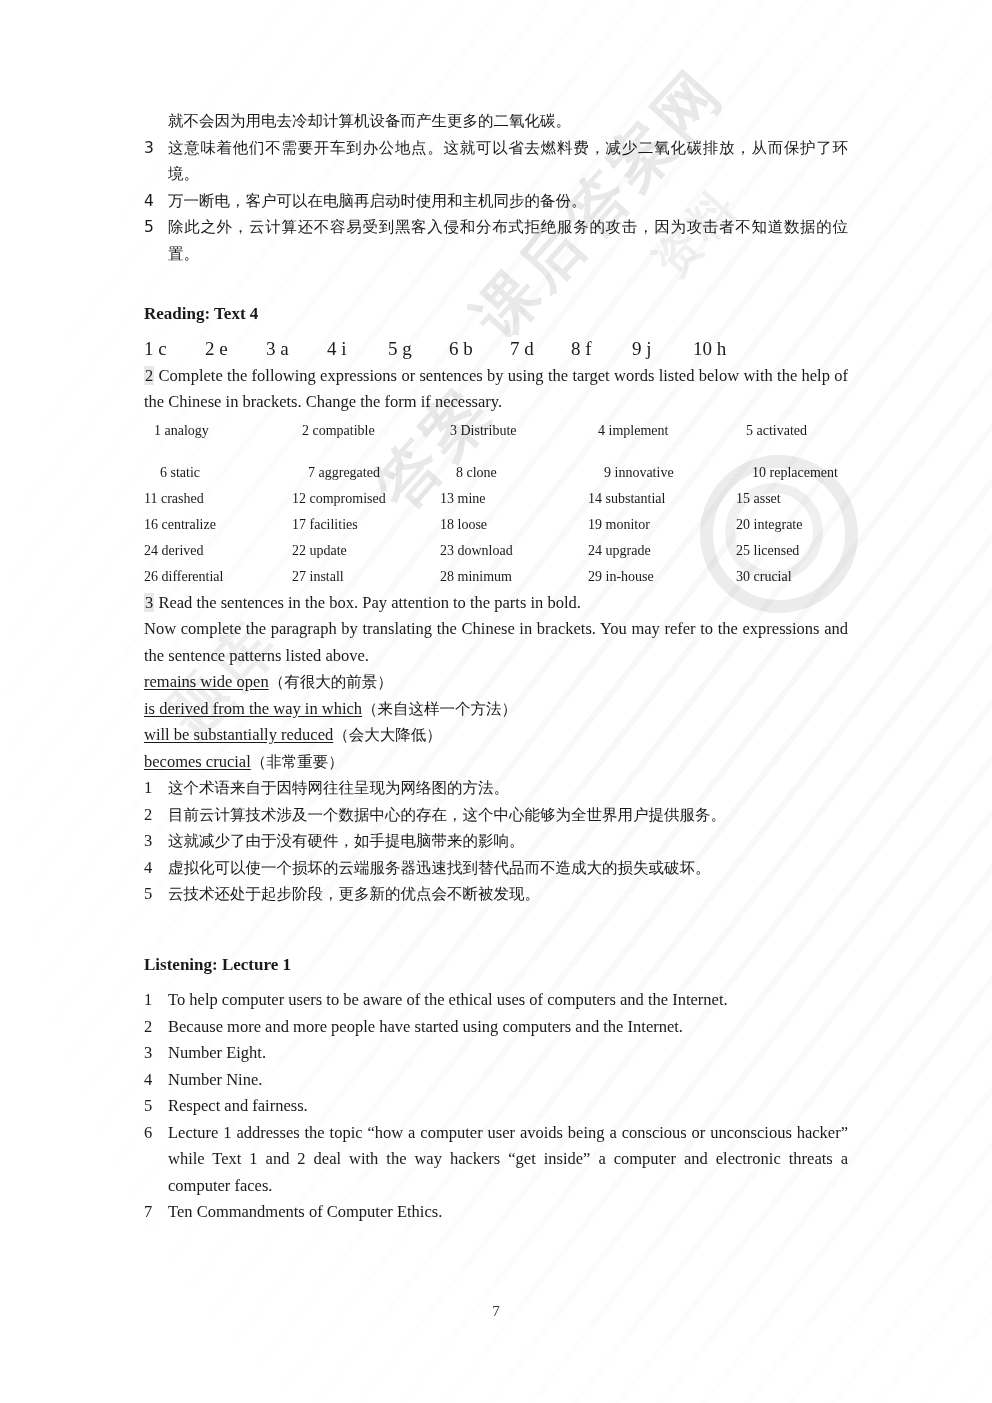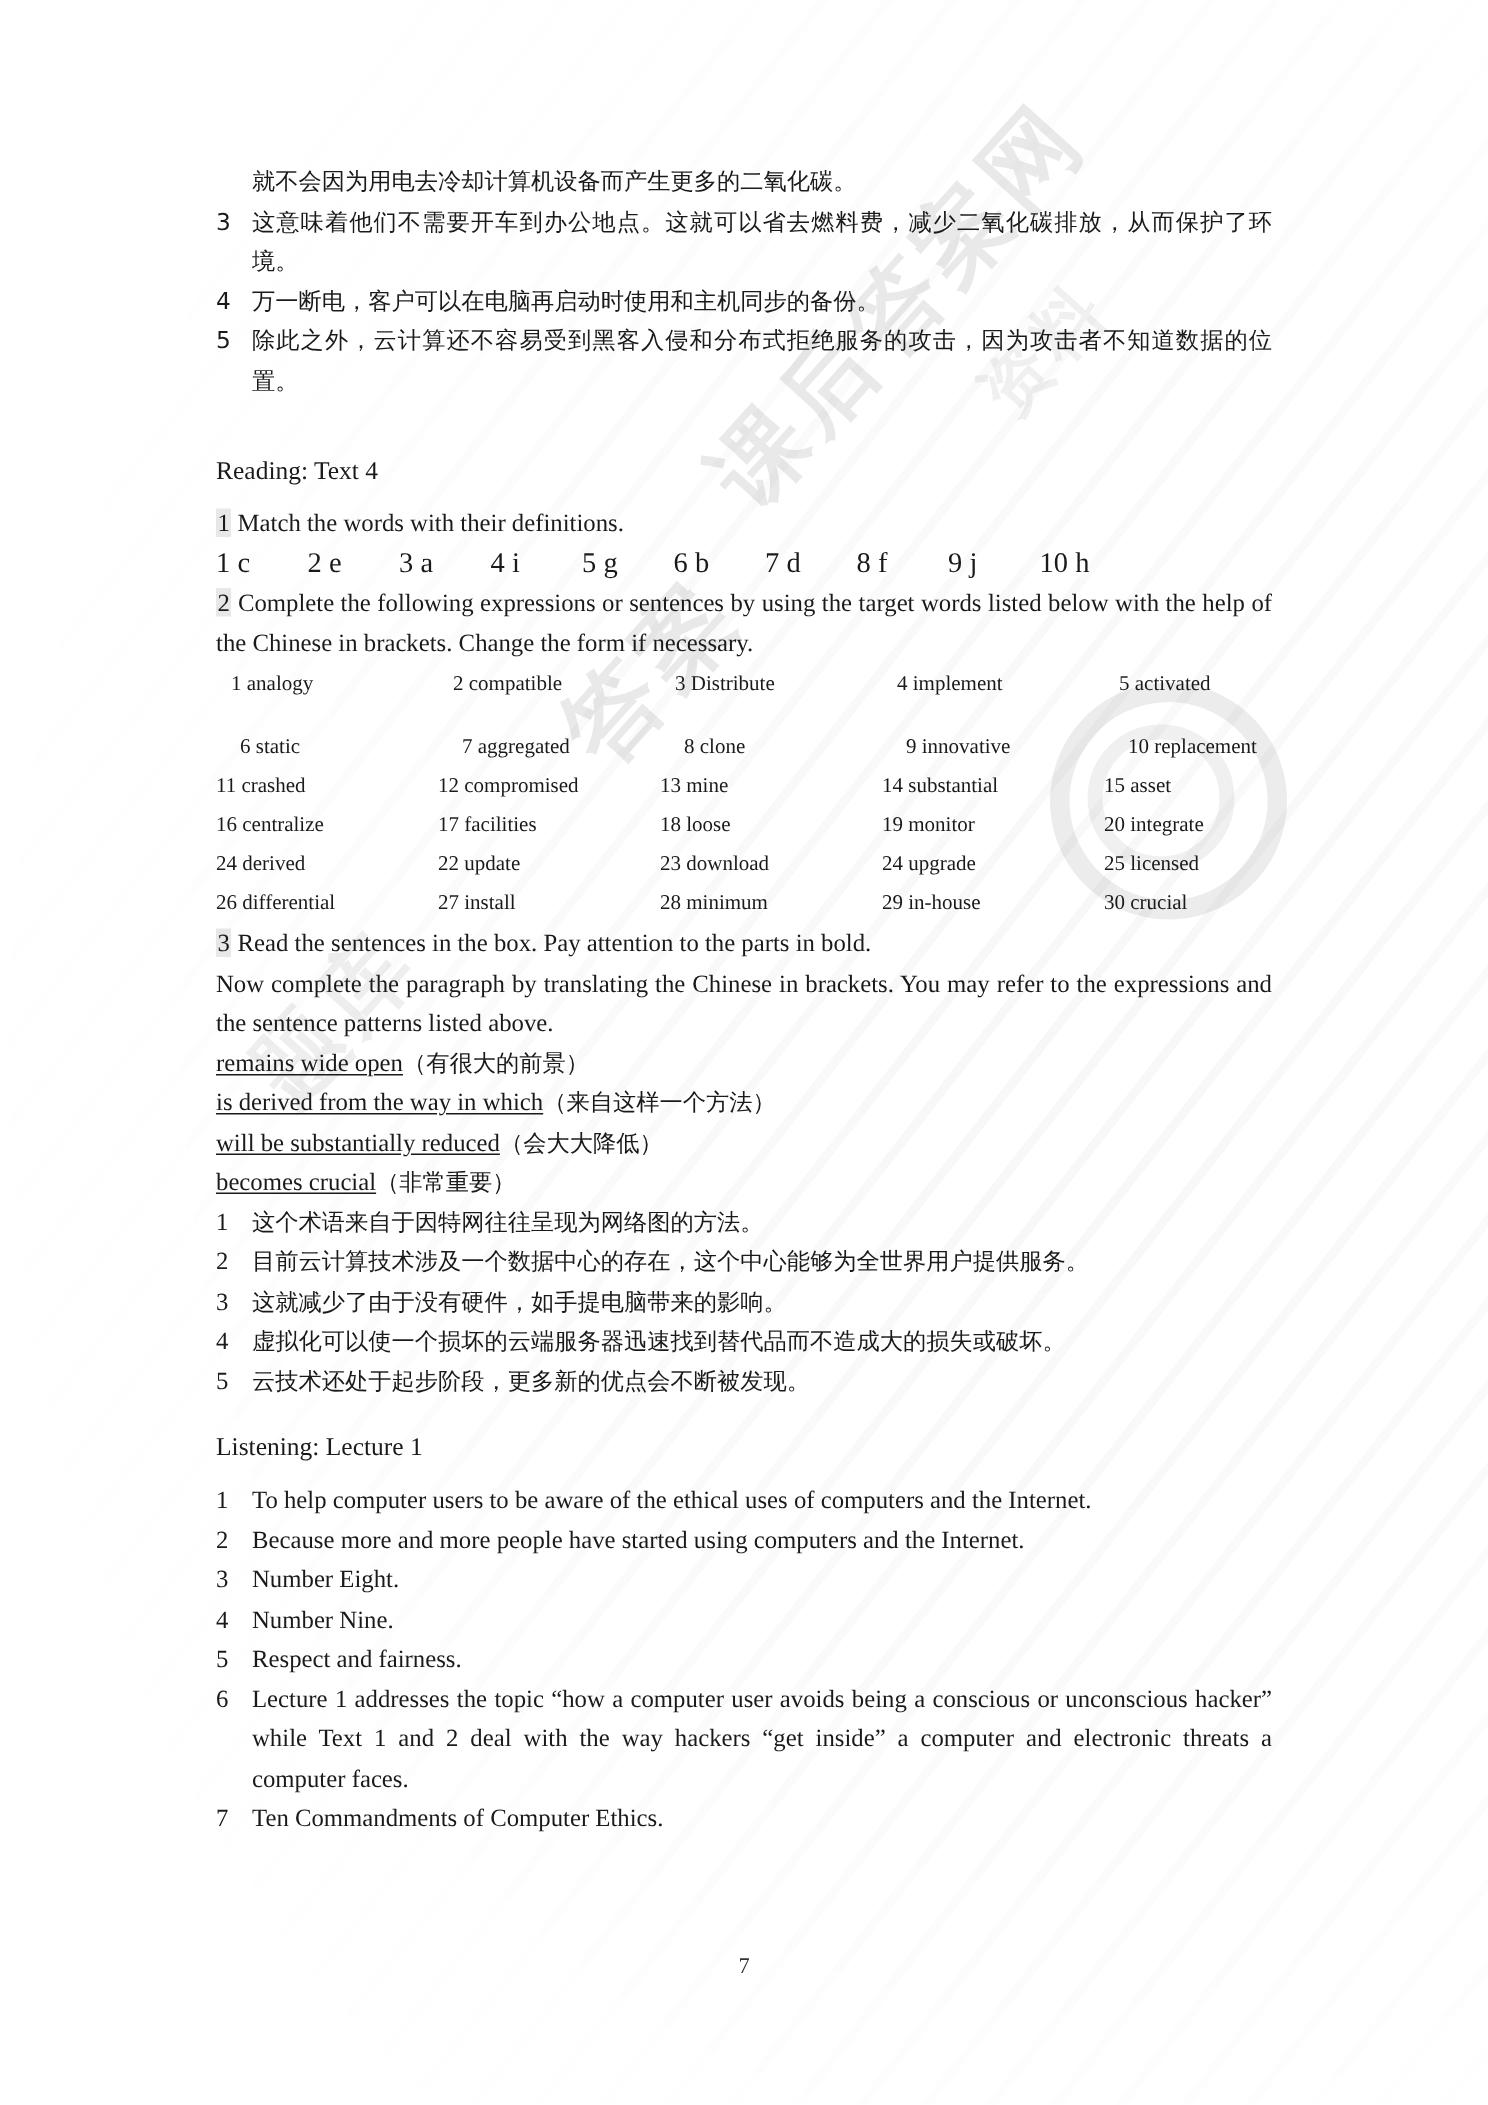--- a/index.html
+++ b/index.html
@@ -127,21 +127,21 @@
     font-size: 15.5px;
   }
   .cn-just {
     text-align: justify;
     text-justify: inter-character;
   }
   .en-just {
     text-align: justify;
   }
   .heading {
-    font-weight: normal;
+    font-weight: bold;
     font-size: 17px;
     line-height: 26px;
   }
   .sec-num {
     background: rgba(0,0,0,0.09);
     padding: 0 1px;
   }
   .ul {
     text-decoration: underline;
     text-underline-offset: 2px;
@@ -213,24 +213,20 @@
       <span class="num cn">5</span>
       <span class="body cn cn-just">除此之外，云计算还不容易受到黑客入侵和分布式拒绝服务的攻击，因为攻击者不知道数据的位置。</span>
     </div>
   </div>
 
   <div class="content" style="top:301px;">
     <div class="heading">Reading: Text 4</div>
 
     <div class="gap-sm"></div>
 
-    <div class="p-line">
-      <span class="sec-num">1</span>
-      <span>Match the words with their definitions.</span>
-    </div>
 
     <div class="answers-row">
       <span>1 c</span>
       <span>2 e</span>
       <span>3 a</span>
       <span>4 i</span>
       <span>5 g</span>
       <span>6 b</span>
       <span>7 d</span>
       <span>8 f</span>

